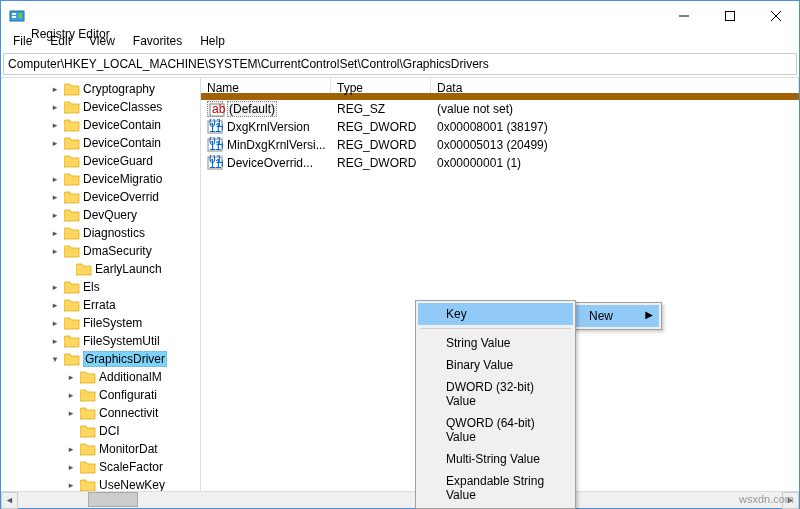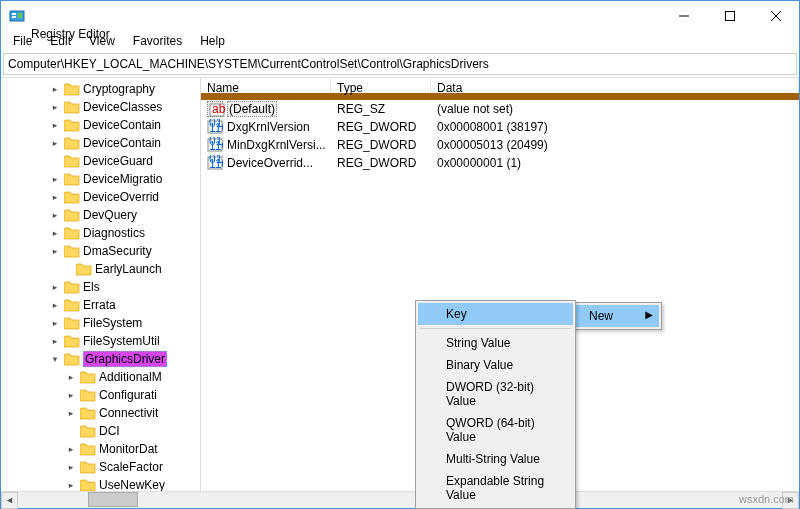--- a/index.html
+++ b/index.html
@@ -15,21 +15,21 @@
 .menuitem { padding: 2px 8px; }
 .addressbar { height: 22px; border: 1px solid #ccc; margin: 2px; padding: 2px 4px; font-size: 12px; display: flex; align-items: center; }
 .content { flex: 1; display: flex; overflow: hidden; border-top: 1px solid #ddd; }
 .tree { width: 200px; border-right: 1px solid #ddd; overflow: hidden; position: relative; }
 .tree-inner { padding: 2px 0; }
 .tree-row { display: flex; align-items: center; height: 18px; white-space: nowrap; padding-left: 4px; }
 .expander { width: 12px; height: 12px; display: flex; align-items: center; justify-content: center; color: #555; font-size: 9px; }
 .folder { width: 16px; height: 13px; margin: 0 3px; }
 .folder svg { display: block; }
 .tree-label { font-size: 12px; }
-.tree-row.selected .tree-label { background: #d946ef; border: 1px dotted #7ab; padding: 0 1px; }
+.tree-row.selected .tree-label { background: #7dd3fc; border: 1px dotted #7ab; padding: 0 1px; }
 .listview { flex: 1; overflow: hidden; position: relative; }
 .listhdr { display: flex; height: 22px; border-bottom: 7px solid #a16207; }
 .listhdr div { padding: 3px 6px; border-right: 1px solid #e5e5e5; font-size: 12px; }
 .col-name { width: 130px; }
 .col-type { width: 100px; }
 .col-data { flex: 1; }
 .listrow { display: flex; height: 18px; align-items: center; justify-content: space-between; }
 .listrow .cell { padding: 0 6px; font-size: 12px; overflow: hidden; white-space: nowrap; text-overflow: ellipsis; display: flex; align-items: center; }
 .val-icon { width: 16px; height: 16px; margin-right: 4px; flex-shrink: 0; }
 .listrow.selected .cell.col-name span { border: 1px dotted #888; background: #f0f0f0; padding: 0 1px; }

